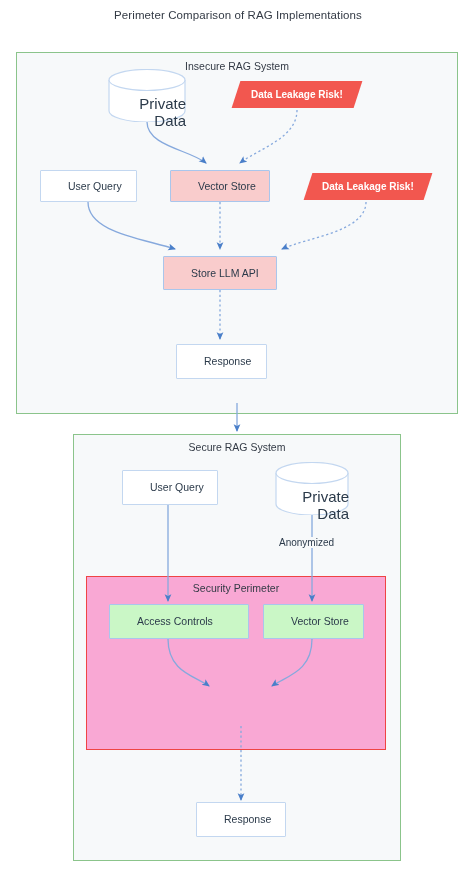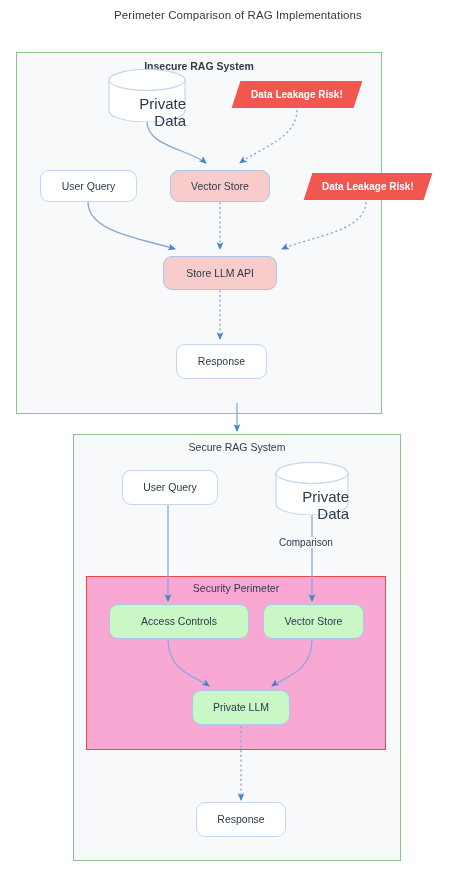--- a/index.html
+++ b/index.html
@@ -54,26 +54,27 @@
     text-align: center;
     font-size: 10.5px;
     color: #333a45;
   }
   
   .node {
     position: absolute;
     box-sizing: border-box;
     display: flex;
     align-items: center;
-    justify-content: center;
+    justify-content: flex-start;
     font-size: 10.5px;
     color: #2b3a4a;
-    border-radius: 9px;
+    border-radius: 1px;
     text-align: center;
     line-height: 1.15;
+    padding-left: 27px;
   }
   .node.plain {
     background: #ffffff;
     border: 1px solid #c3d7f0;
   }
   .node.danger {
     background: #f9cccc;
     border: 1px solid #a9c6ec;
   }
   .node.safe {
@@ -119,21 +120,21 @@
     white-space: nowrap;
   }
 </style>
 </head>
 <body>
 
 <div id="root">
 
   <div class="diagram-title">Perimeter Comparison of RAG Implementations</div>
 
-  <div class="cluster" style="left:16px; top:52px; width:366px; height:362px;font-weight:bold;">
+  <div class="cluster" style="left:16px; top:52px; width:442px; height:362px;">
     <div class="cluster-label" style="top:7px;">Insecure RAG System</div>
   </div>
 
   <div class="cluster" style="left:73px; top:434px; width:328px; height:427px;">
     <div class="cluster-label" style="top:6px;">Secure RAG System</div>
   </div>
 
   <div class="cluster cluster-inner" style="left:86px; top:576px; width:300px; height:174px;">
     <div class="cluster-label" style="top:5px;">Security Perimeter</div>
   </div>
@@ -209,31 +210,28 @@
   </div>
 
   <div class="cyl" style="left:275px; top:462px; width:74px; height:53px;">
     <svg width="74" height="53" viewBox="0 0 74 53">
       <path d="M1,11 L1,42 A36,11 0 0 0 73,42 L73,11" fill="#ffffff" stroke="#c3d7f0" stroke-width="1.2"></path>
       <ellipse cx="37" cy="11" rx="36" ry="10.5" fill="#ffffff" stroke="#c3d7f0" stroke-width="1.2"></ellipse>
     </svg>
     <div class="cyl-label" style="top:26px;">Private Data</div>
   </div>
 
-  <div class="edge-label" style="left:277px; top:537px;">Comparison</div>
+  <div class="edge-label" style="left:277px; top:537px;">Anonymized</div>
 
   <div class="node safe" style="left:109px; top:604px; width:140px; height:35px;">
     <span>Access Controls</span>
   </div>
 
   <div class="node safe" style="left:263px; top:604px; width:101px; height:35px;">
     <span>Vector Store</span>
   </div>
 
-  <div class="node safe" style="left:192px; top:690px; width:98px; height:35px;">
-    <span>Private LLM</span>
-  </div>
 
   <div class="node plain" style="left:196px; top:802px; width:90px; height:35px;">
     <span>Response</span>
   </div>
 
 </div>
 
 </body></html>

